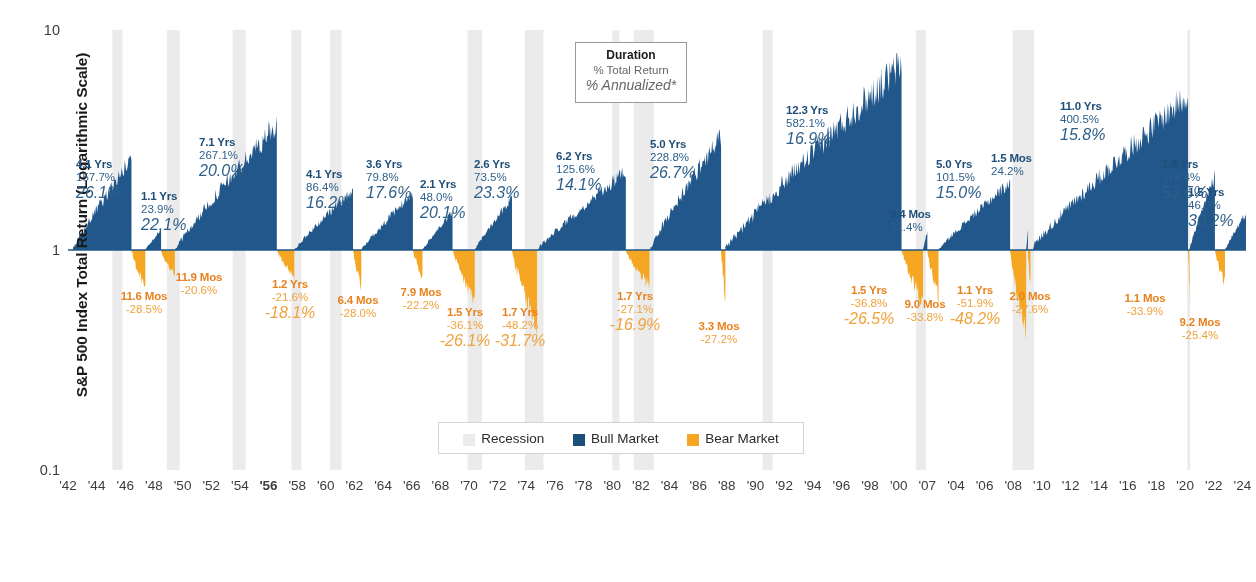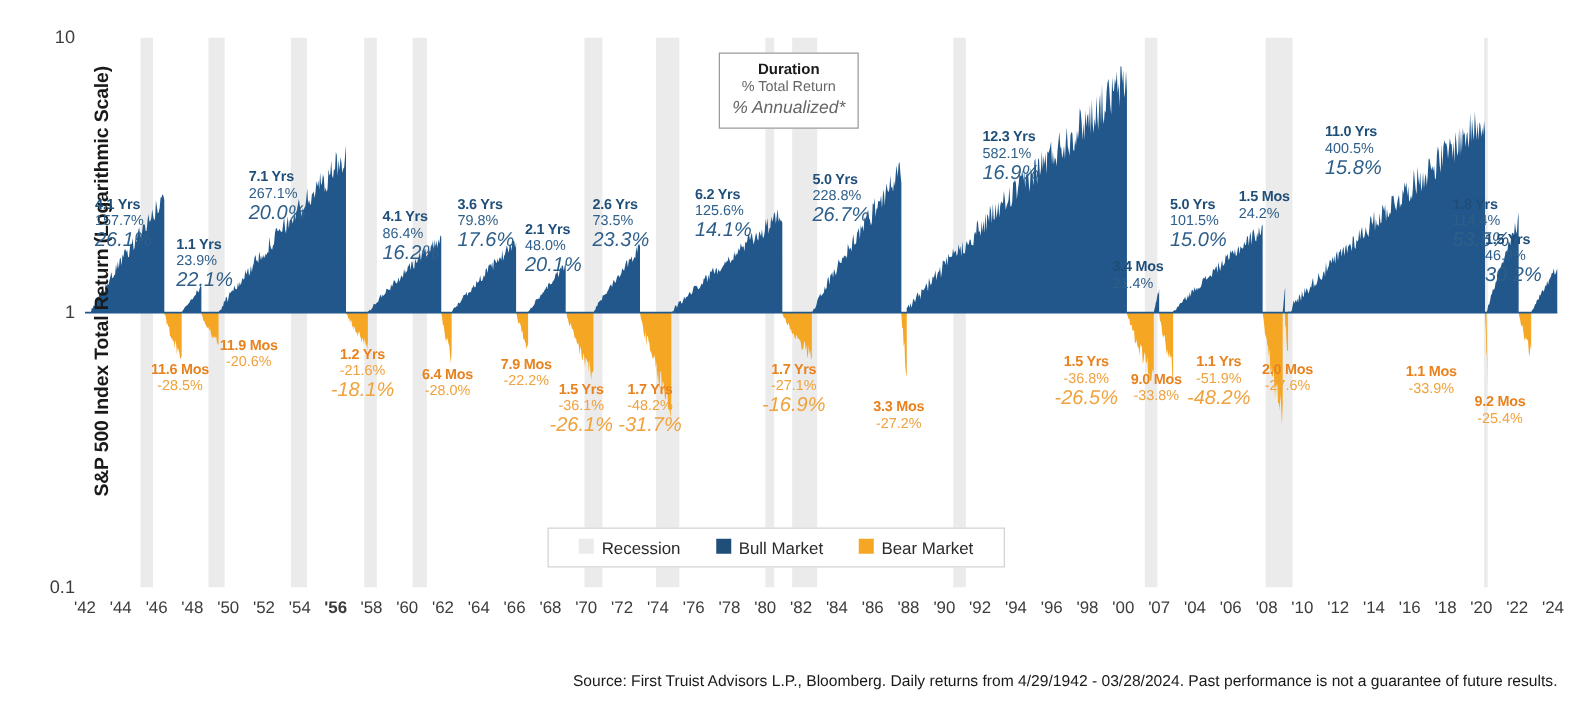--- a/index.html
+++ b/index.html
@@ -112,21 +112,21 @@
     top: 422px;
     width: 366px;
     height: 32px;
     background: #ffffff;
     border: 1px solid #d3d3d3;
     display: flex;
     align-items: center;
     justify-content: space-around;
     padding: 0 10px;
   }
-  .legend-item { display: flex; align-items: flex-start; gap: 6px; }
+  .legend-item { display: flex; align-items: flex-end; gap: 6px; }
   .legend-swatch { width: 12px; height: 12px; display: inline-block; }
   .legend-label { font-size: 13.5px; color: #2a2a2a; white-space: nowrap; }
 
   
   #source {
     position: absolute;
     left: 0; right: 10px;
     top: 538px;
     text-align: right;
     font-size: 12.5px;
@@ -408,15 +408,14 @@
       <div class="x-tick" style="left: 973.9px;">'10</div>
       <div class="x-tick" style="left: 1002.6px;">'12</div>
       <div class="x-tick" style="left: 1031.2px;">'14</div>
       <div class="x-tick" style="left: 1059.8px;">'16</div>
       <div class="x-tick" style="left: 1088.5px;">'18</div>
       <div class="x-tick" style="left: 1117.1px;">'20</div>
       <div class="x-tick" style="left: 1145.8px;">'22</div>
       <div class="x-tick" style="left: 1174.4px;">'24</div>
     </div>
 
-  <div id="source">Source:  First Truist Advisors L.P., Bloomberg. Daily returns from 4/29/1942 - 03/28/2024. Past performance is not a guarantee of future results.</div>
 
 </div>
 
 </body></html>

